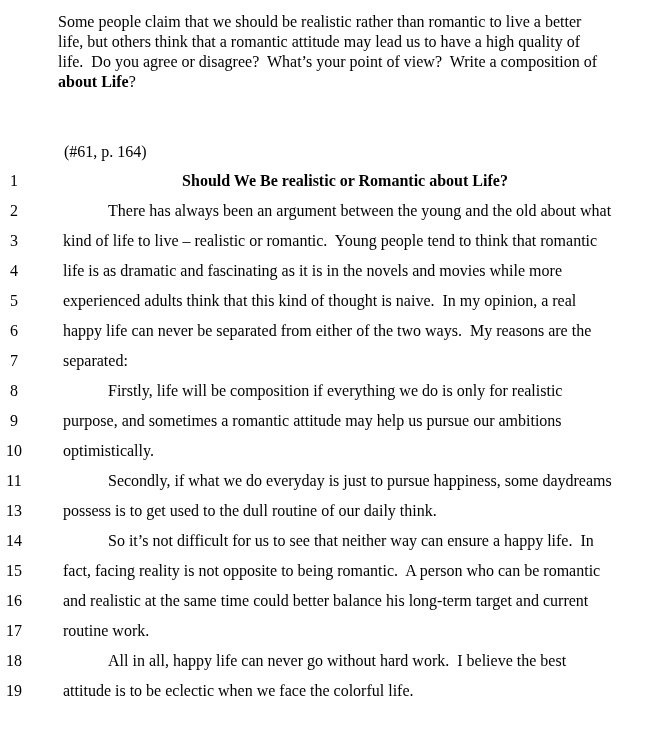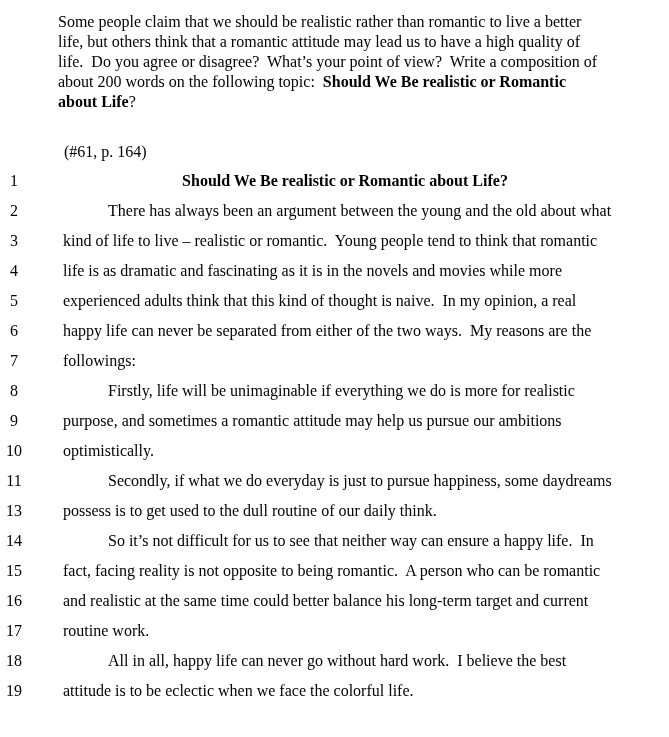--- a/index.html
+++ b/index.html
@@ -35,21 +35,20 @@
 </style>
 </head>
 <body>
 
 <div class="page">
 
   <div class="prompt">
     <div class="pline">Some people claim that we should be realistic rather than romantic to live a better</div>
     <div class="pline">life, but others think that a romantic attitude may lead us to have a high quality of</div>
     <div class="pline">life.  Do you agree or disagree?  What’s your point of view?  Write a composition of</div>
-    <div class="pline"><span>about 200 words on the following topic:  </span><span class="b">Should We Be realistic or Romantic</span></div>
     <div class="pline"><span class="b">about Life</span><span>?</span></div>
   </div>
 
   <div class="ref">(#61, p. 164)</div>
 
   <div class="essay">
 
     <div class="row title">
       <span class="num">1</span>
       <span class="txt">Should We Be realistic or Romantic about Life?</span>
@@ -75,26 +74,26 @@
       <span class="txt">experienced adults think that this kind of thought is naive.  In my opinion, a real</span>
     </div>
 
     <div class="row">
       <span class="num">6</span>
       <span class="txt">happy life can never be separated from either of the two ways.  My reasons are the</span>
     </div>
 
     <div class="row">
       <span class="num">7</span>
-      <span class="txt">followings:</span>
+      <span class="txt">separated:</span>
     </div>
 
     <div class="row indent">
       <span class="num">8</span>
-      <span class="txt">Firstly, life will be unimaginable if everything we do is more for realistic</span>
+      <span class="txt">Firstly, life will be composition if everything we do is only for realistic</span>
     </div>
 
     <div class="row">
       <span class="num">9</span>
       <span class="txt">purpose, and sometimes a romantic attitude may help us pursue our ambitions</span>
     </div>
 
     <div class="row">
       <span class="num">10</span>
       <span class="txt">optimistically.</span>

